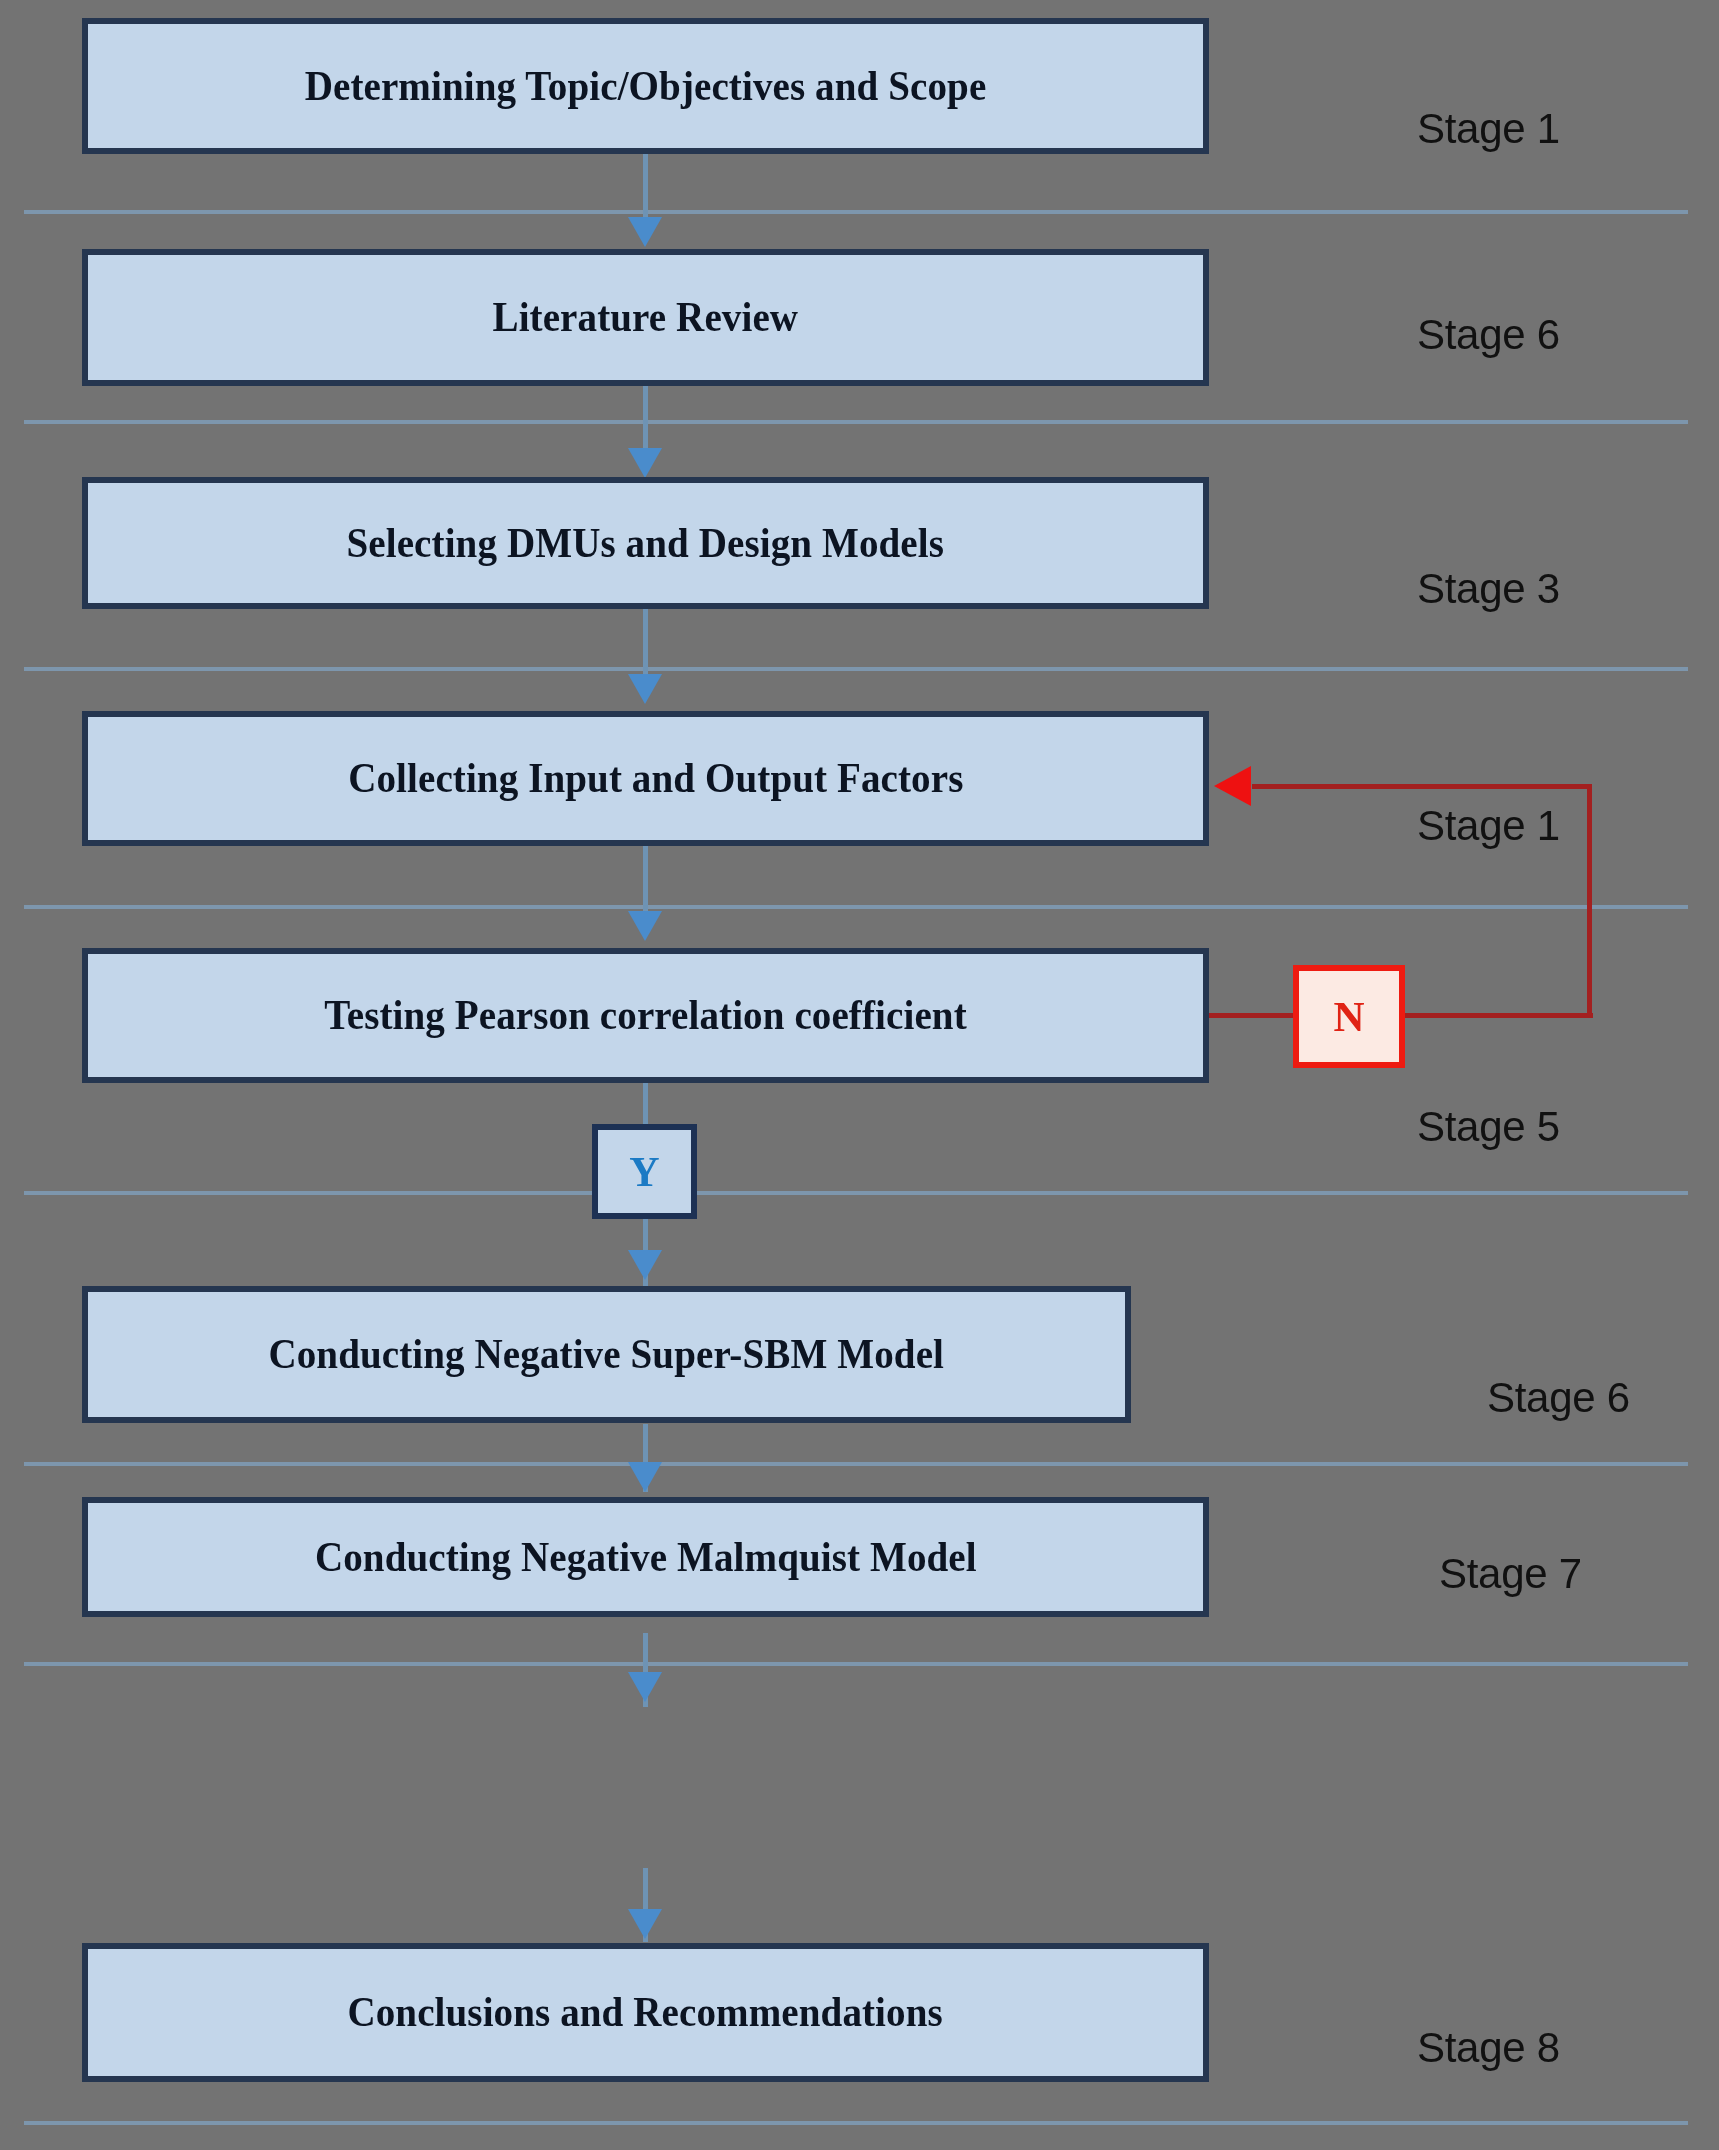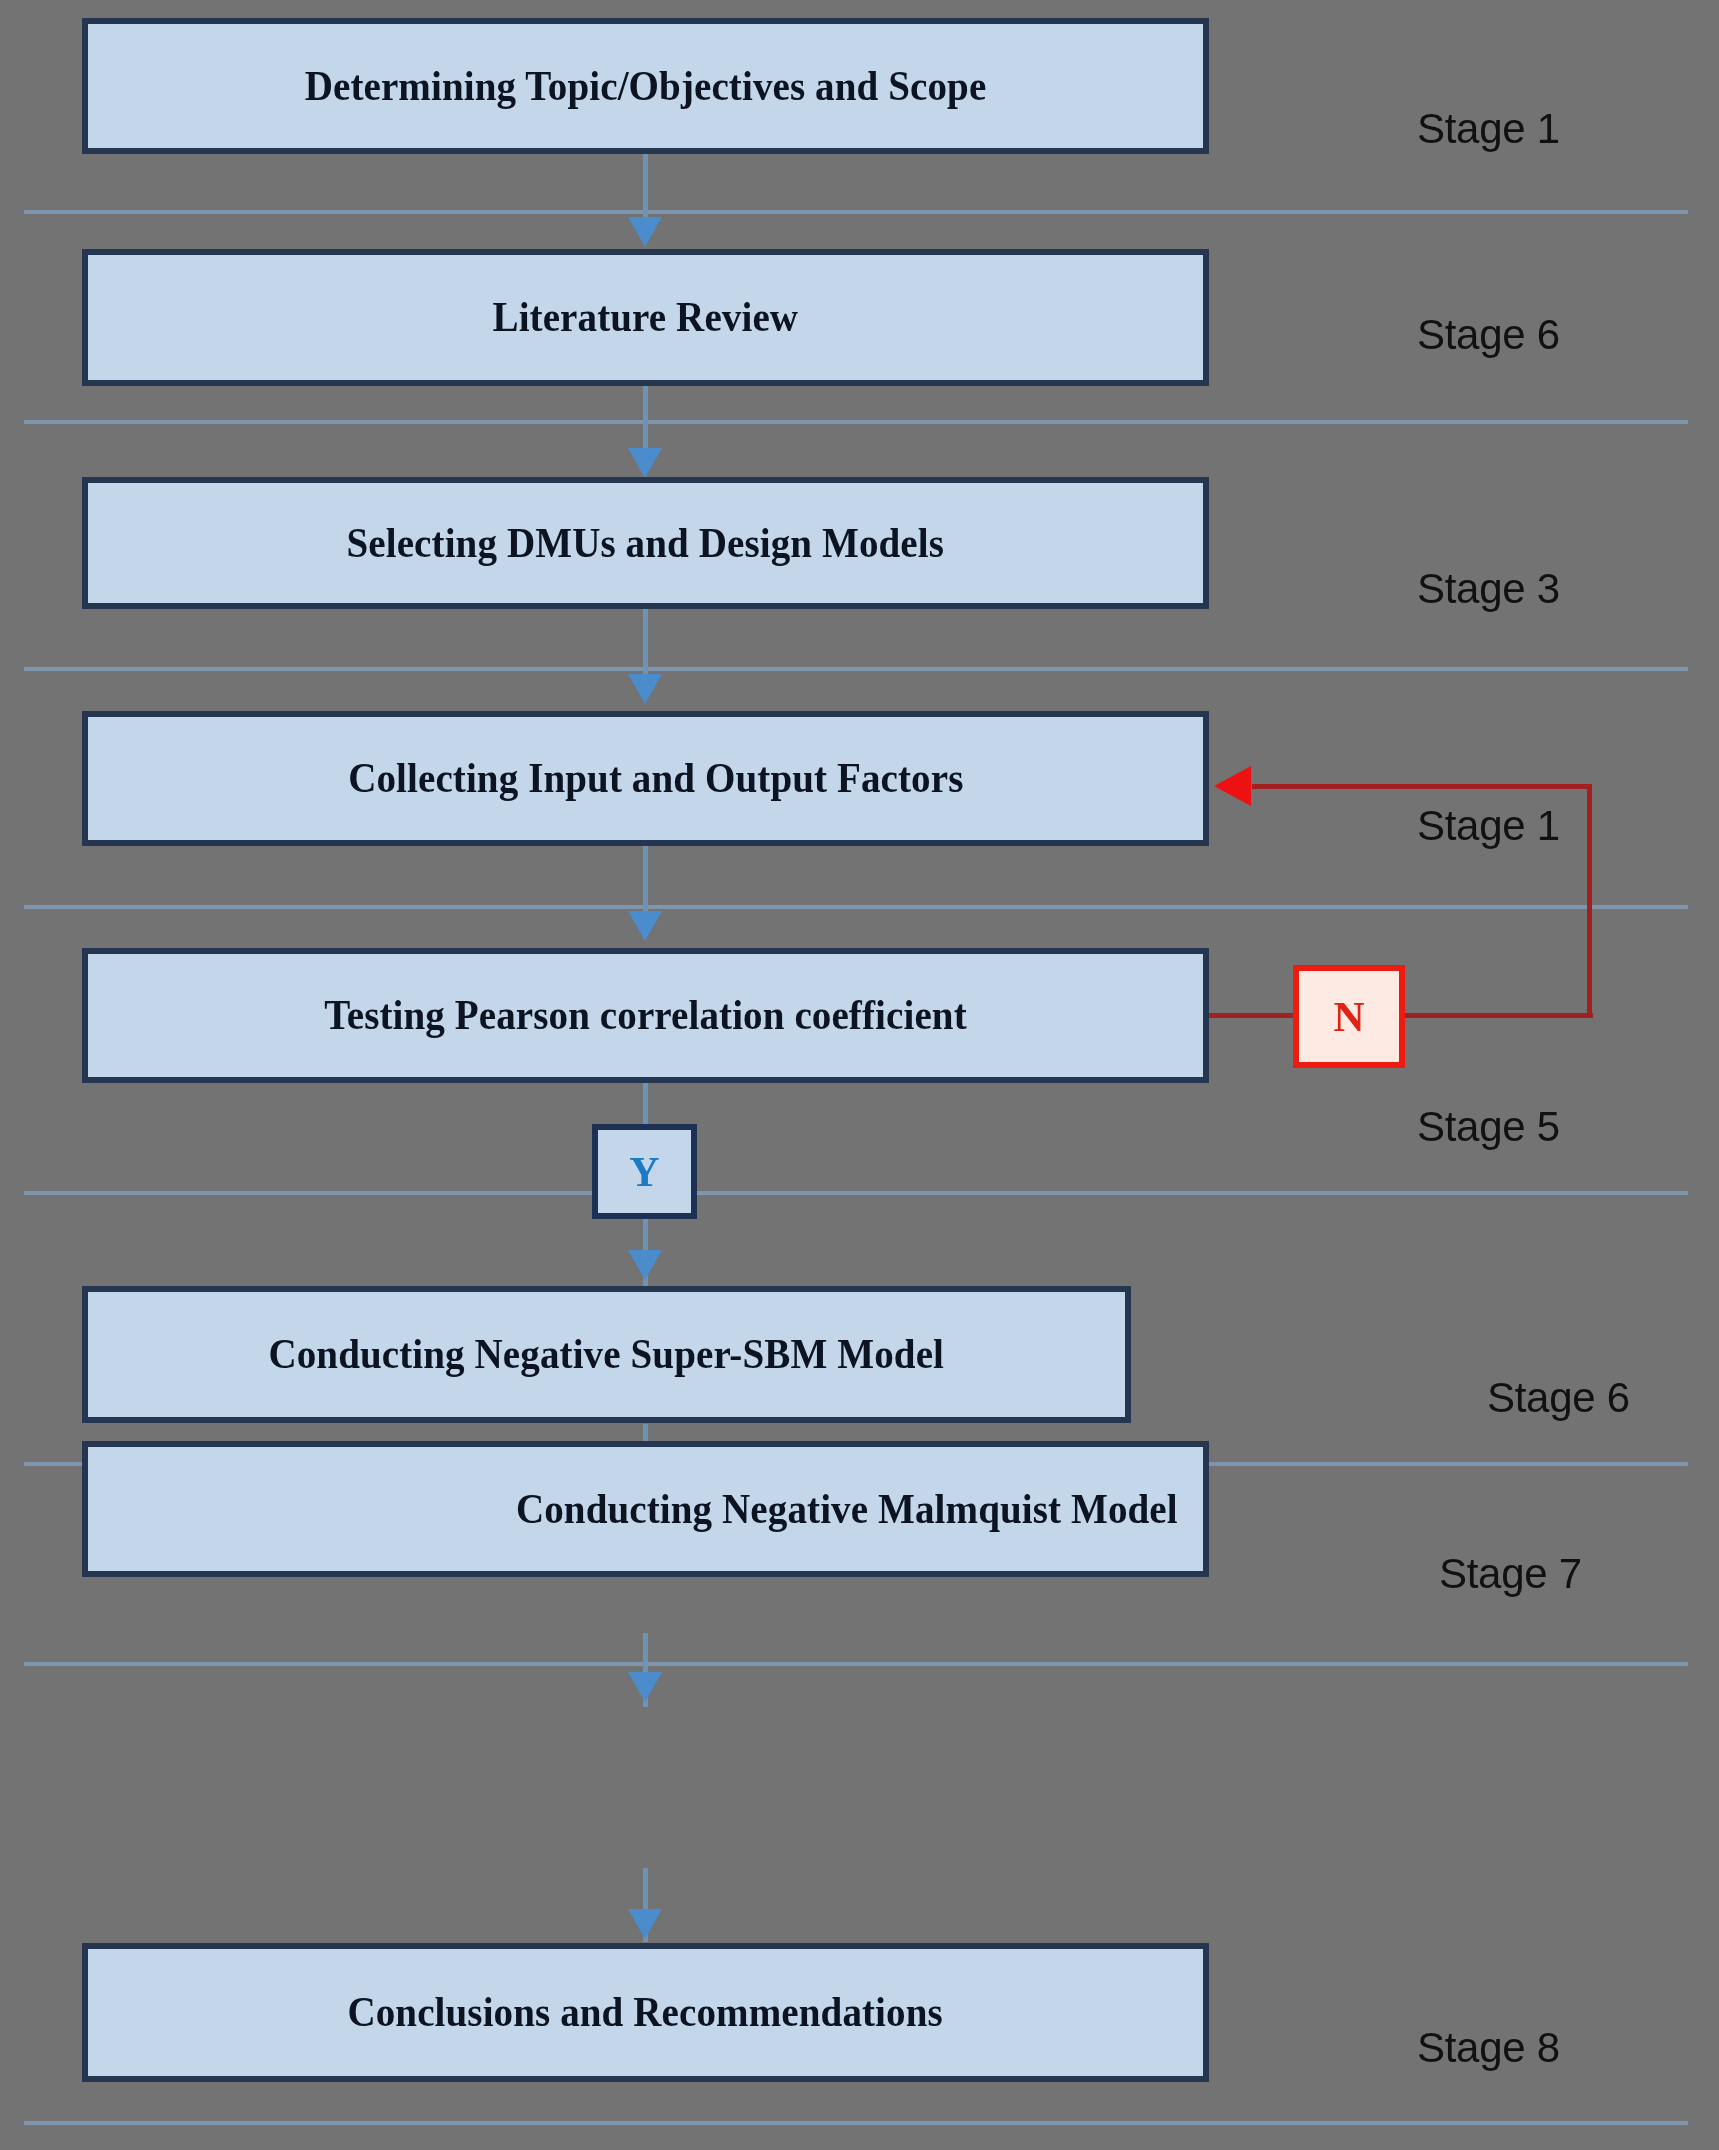--- a/index.html
+++ b/index.html
@@ -178,21 +178,21 @@
   </div>
 
   <div class="proc-box" style="left:82px; top:948px; width:1127px; height:135px;">
     <span class="proc-label">Testing Pearson correlation coefficient</span>
   </div>
 
   <div class="proc-box" style="left:82px; top:1286px; width:1049px; height:137px;">
     <span class="proc-label">Conducting Negative Super-SBM Model</span>
   </div>
 
-  <div class="proc-box" style="left:82px; top:1441px; width:1127px; height:136px;justify-content:flex-end;">
+  <div class="proc-box" style="left:82px; top:1497px; width:1127px; height:120px;">
     <span class="proc-label">Conducting Negative Malmquist Model</span>
   </div>
 
 
   <div class="proc-box" style="left:82px; top:1943px; width:1127px; height:139px;">
     <span class="proc-label">Conclusions and Recommendations</span>
   </div>
 
   <div class="y-box" style="left:592px; top:1124px; width:105px; height:95px;">
     <span class="y-letter">Y</span>

